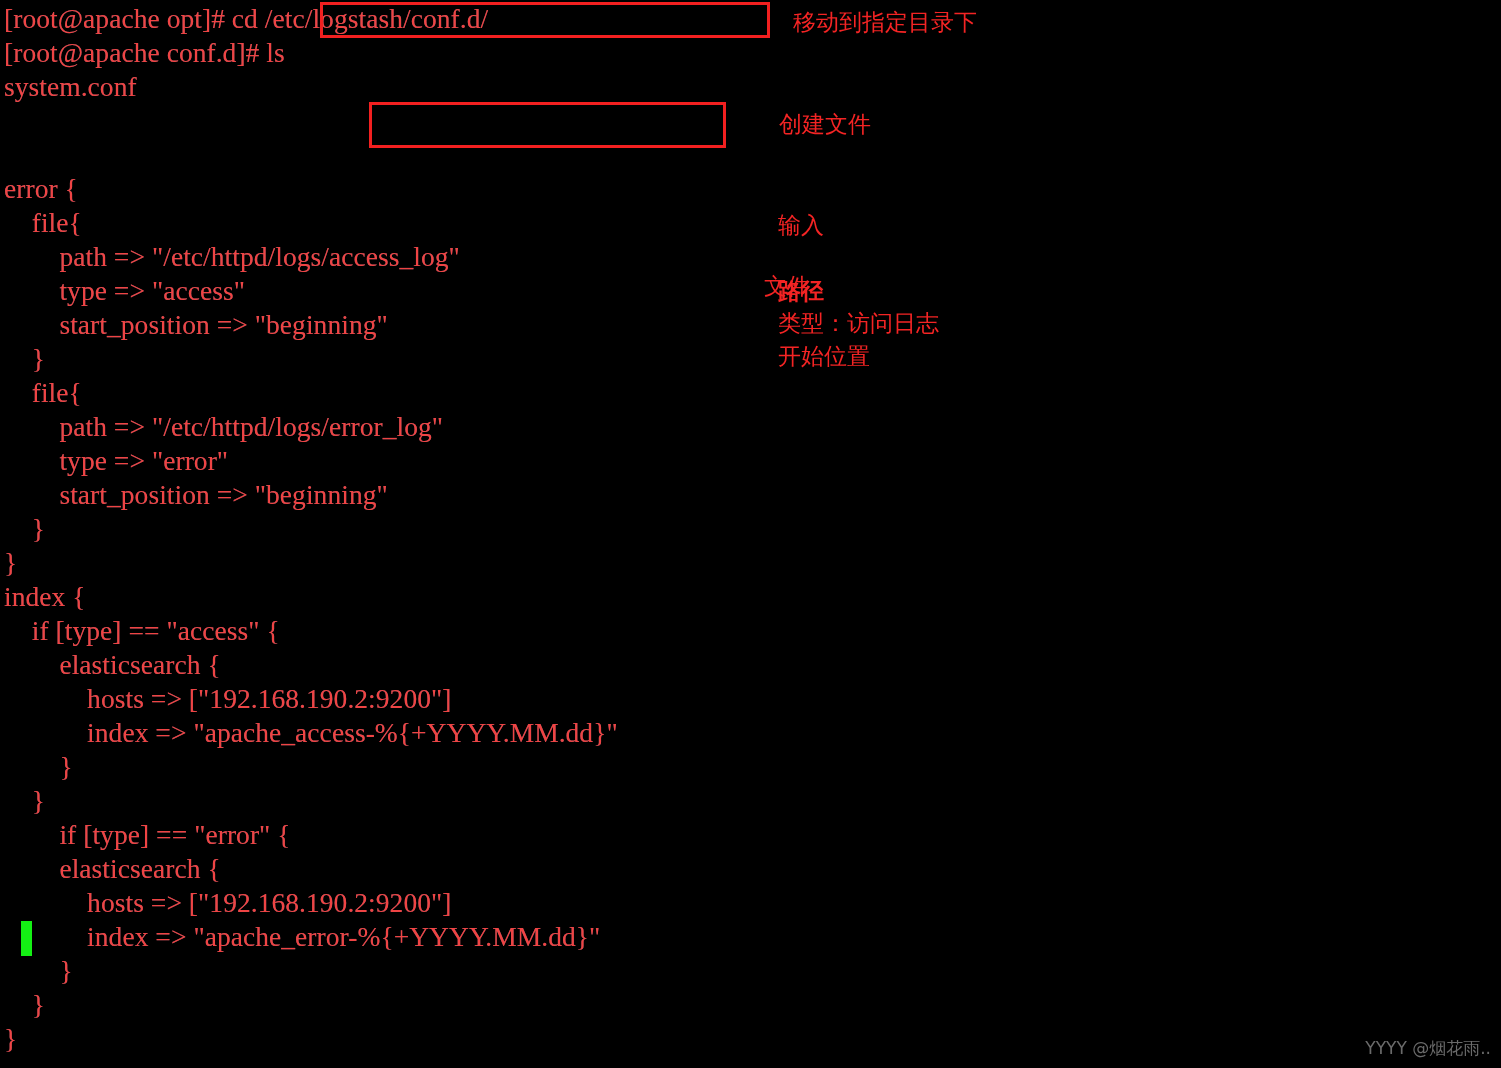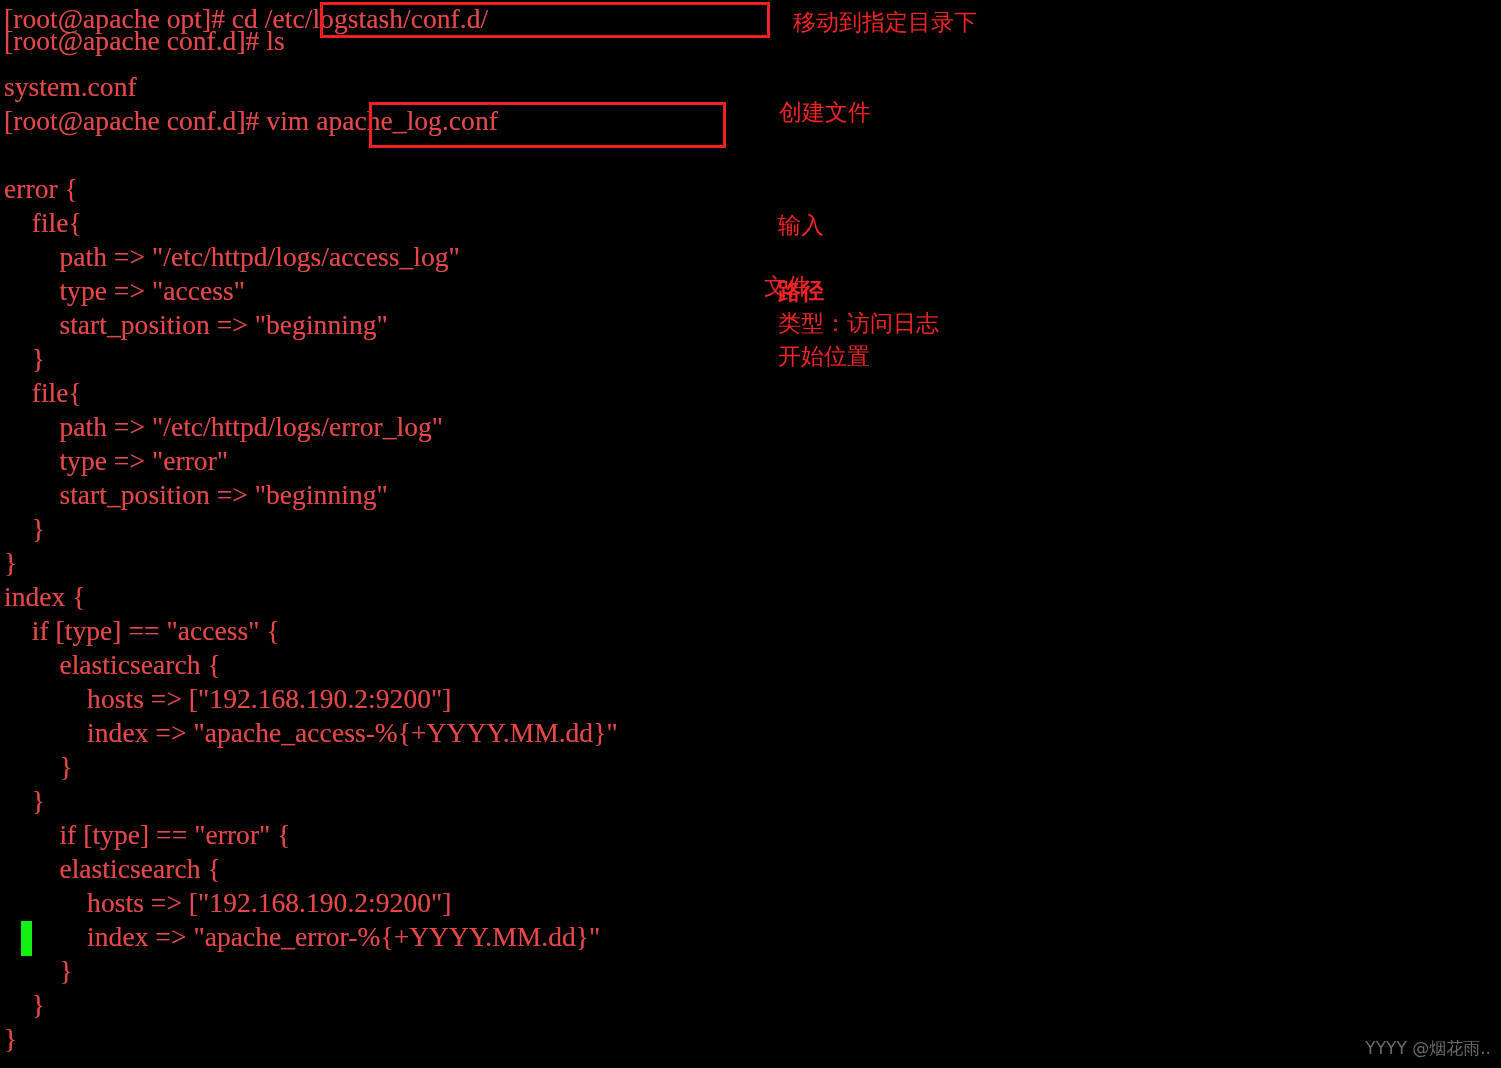--- a/index.html
+++ b/index.html
@@ -75,23 +75,22 @@
     color: #6a6a6a;
     white-space: pre;
   }
 </style>
 </head>
 <body>
 
 <div id="terminal">
 
   <div class="term-line" style="top:2px;">[root@apache opt]# cd /etc/logstash/conf.d/</div>
-  <div class="term-line" style="top:24px;">[root@apache conf.d]# ls</div>
+  <div class="term-line" style="top:36px;">[root@apache conf.d]# ls</div>
   <div class="term-line" style="top:70px;">system.conf</div>
-  <div class="term-line" style="top:104px;">[root@apache conf.d]# vim apache_log.conf</div>
   <div class="term-line" style="top:138px;"></div>
   <div class="term-line" style="top:172px;">error {</div>
   <div class="term-line" style="top:206px;">    file{</div>
   <div class="term-line" style="top:240px;">        path =&gt; "/etc/httpd/logs/access_log"</div>
   <div class="term-line" style="top:274px;">        type =&gt; "access"</div>
   <div class="term-line" style="top:308px;">        start_position =&gt; "beginning"</div>
   <div class="term-line" style="top:342px;">    }</div>
   <div class="term-line" style="top:376px;">    file{</div>
   <div class="term-line" style="top:410px;">        path =&gt; "/etc/httpd/logs/error_log"</div>
   <div class="term-line" style="top:444px;">        type =&gt; "error"</div>
@@ -113,21 +112,21 @@
   <div class="term-line" style="top:954px;">        }</div>
   <div class="term-line" style="top:988px;">    }</div>
   <div class="term-line" style="top:1022px;">}</div>
 
   <div id="cursor-block" style="left:21px; top:921px;"></div>
 
   <div class="red-box" style="left:320px; top:2px;   width:450px; height:36px;"></div>
   <div class="red-box" style="left:369px; top:102px; width:357px; height:46px;"></div>
 
   <div class="annot" style="left:793px; top:6px;">移动到指定目录下</div>
-  <div class="annot" style="left:779px; top:96px;">创建文件</div>
+  <div class="annot" style="left:779px; top:108px;">创建文件</div>
   <div class="annot" style="left:778px; top:209px;">输入</div>
   <div class="annot" style="left:764px; top:242px;margin-top:28px;">文件</div>
   <div class="annot" style="left:778px; top:275px;font-weight:bold;">路径</div>
   <div class="annot" style="left:778px; top:307px;">类型：访问日志</div>
   <div class="annot" style="left:778px; top:340px;text-align:center;">开始位置</div>
 
   <div id="watermark">YYYY @烟花雨..</div>
 
 </div>
 

